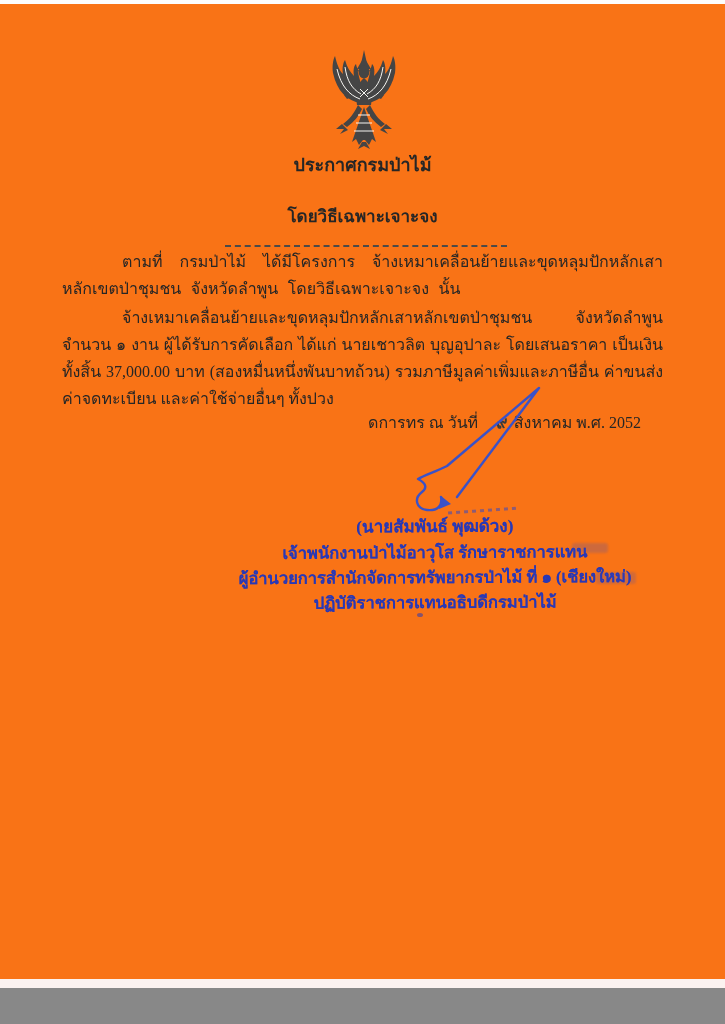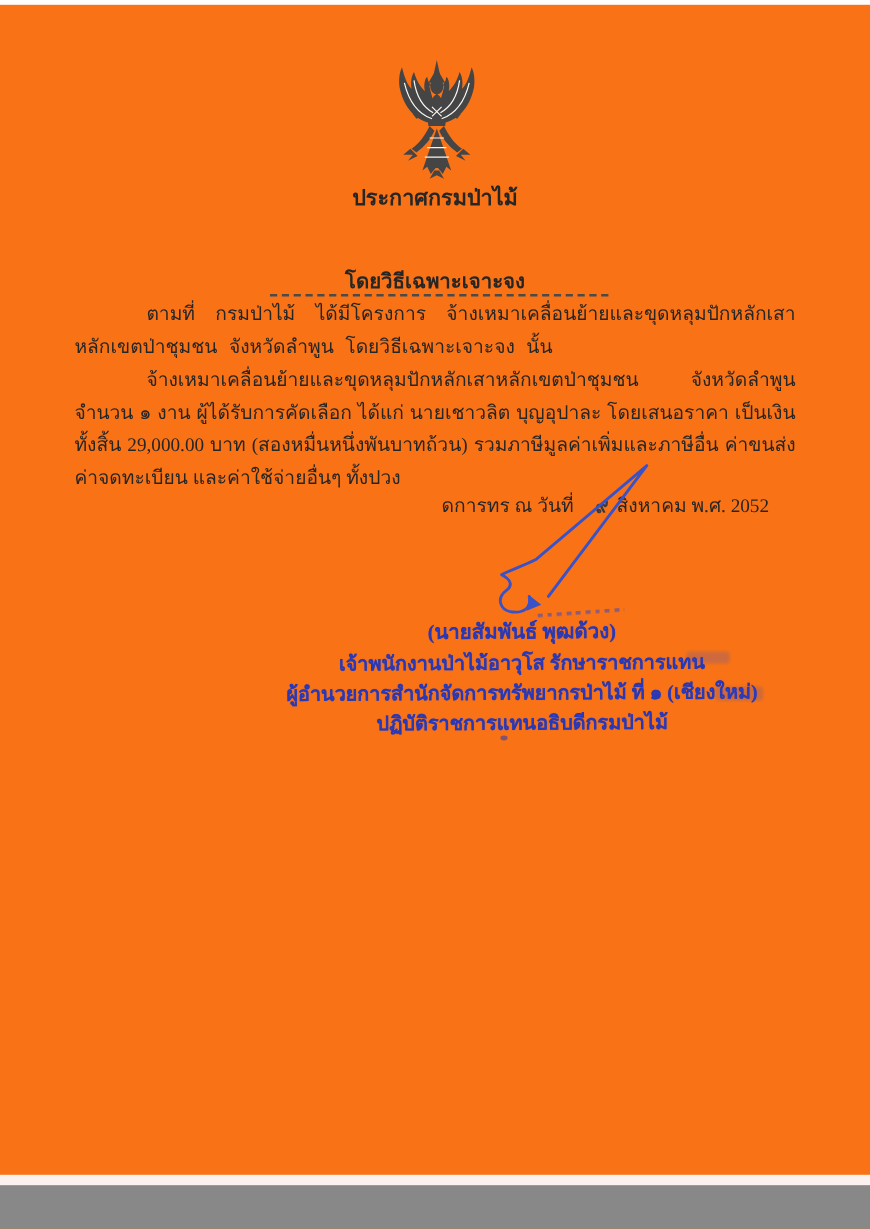--- a/index.html
+++ b/index.html
@@ -20,21 +20,21 @@
 
   .doc-title {
     position:absolute; left:0; top:153px; width:725px;
     text-align:center; font-size:18px; font-weight:bold; line-height:24px;
   }
   .subject-1 {
     position:absolute; left:0; top:181px; width:725px;
     text-align:center; font-size:17px; font-weight:bold; line-height:24px;
   }
   .subject-2 {
-    position:absolute; left:0; top:223px; width:725px;
+    position:absolute; left:0; top:205px; width:725px;
     text-align:center; font-size:17px; font-weight:bold; line-height:24px;
   }
   .separator {
     position:absolute; left:225px; top:245px; width:282px; height:0;
     border-top:2px dashed #4a4a4a;
   }
 
   .para {
     position:absolute; left:62px; width:601px;
     font-size:16px; line-height:27px;
@@ -125,21 +125,21 @@
       <path d="M42,40 L50,48 M42,48 L50,40"></path>
       <path d="M40,66 L52,66 M38,74 L54,74 M36,82 L56,82"></path>
     </g>
   </svg>
 
   <div class="doc-title">ประกาศกรมป่าไม้</div>
   <div class="subject-2">โดยวิธีเฉพาะเจาะจง</div>
   <div class="separator"></div>
 
   <div class="para para-1">ตามที่ กรมป่าไม้ ได้มีโครงการ จ้างเหมาเคลื่อนย้ายและขุดหลุมปักหลักเสาหลักเขตป่าชุมชน จังหวัดลำพูน โดยวิธีเฉพาะเจาะจง  นั้น</div>
-  <div class="para para-2">จ้างเหมาเคลื่อนย้ายและขุดหลุมปักหลักเสาหลักเขตป่าชุมชน จังหวัดลำพูน จำนวน ๑ งาน ผู้ได้รับการคัดเลือก ได้แก่ นายเชาวลิต บุญอุปาละ โดยเสนอราคา เป็นเงินทั้งสิ้น 29,000.00 บาท (สองหมื่นหนึ่งพันบาทถ้วน) รวมภาษีมูลค่าเพิ่มและภาษีอื่น ค่าขนส่ง ค่าจดทะเบียน และค่าใช้จ่ายอื่นๆ ทั้งปวง</div>
+  <div class="para para-2">จ้างเหมาเคลื่อนย้ายและขุดหลุมปักหลักเสาหลักเขตป่าชุมชน จังหวัดลำพูน จำนวน ๑ งาน ผู้ได้รับการคัดเลือก ได้แก่ นายเชาวลิต บุญอุปาละ โดยเสนอราคา เป็นเงินทั้งสิ้น 37,000.00 บาท (สองหมื่นหนึ่งพันบาทถ้วน) รวมภาษีมูลค่าเพิ่มและภาษีอื่น ค่าขนส่ง ค่าจดทะเบียน และค่าใช้จ่ายอื่นๆ ทั้งปวง</div>
 
   <div class="date-line">
     <span>ดการทร ณ วันที่</span><span class="date-gap"></span><span class="date-day">๙</span><span>สิงหาคม พ.ศ. 2052</span>
   </div>
 
   <svg class="signature-svg" viewBox="0 0 170 145" xmlns="http://www.w3.org/2000/svg">
     <path d="M 62,121 L 144,12 L 52,90 C 40,96 30,99 23,103 C 33,108 31,113 27,116
              C 18,123 22,133 32,134 C 42,135 48,130 46,121 L 50,128" fill="none" stroke="#3a52c8" stroke-width="2.4" stroke-linecap="round" stroke-linejoin="round"></path>
     <polygon points="46,120 56,128 44,133" fill="#3a52c8"></polygon>
   </svg>

